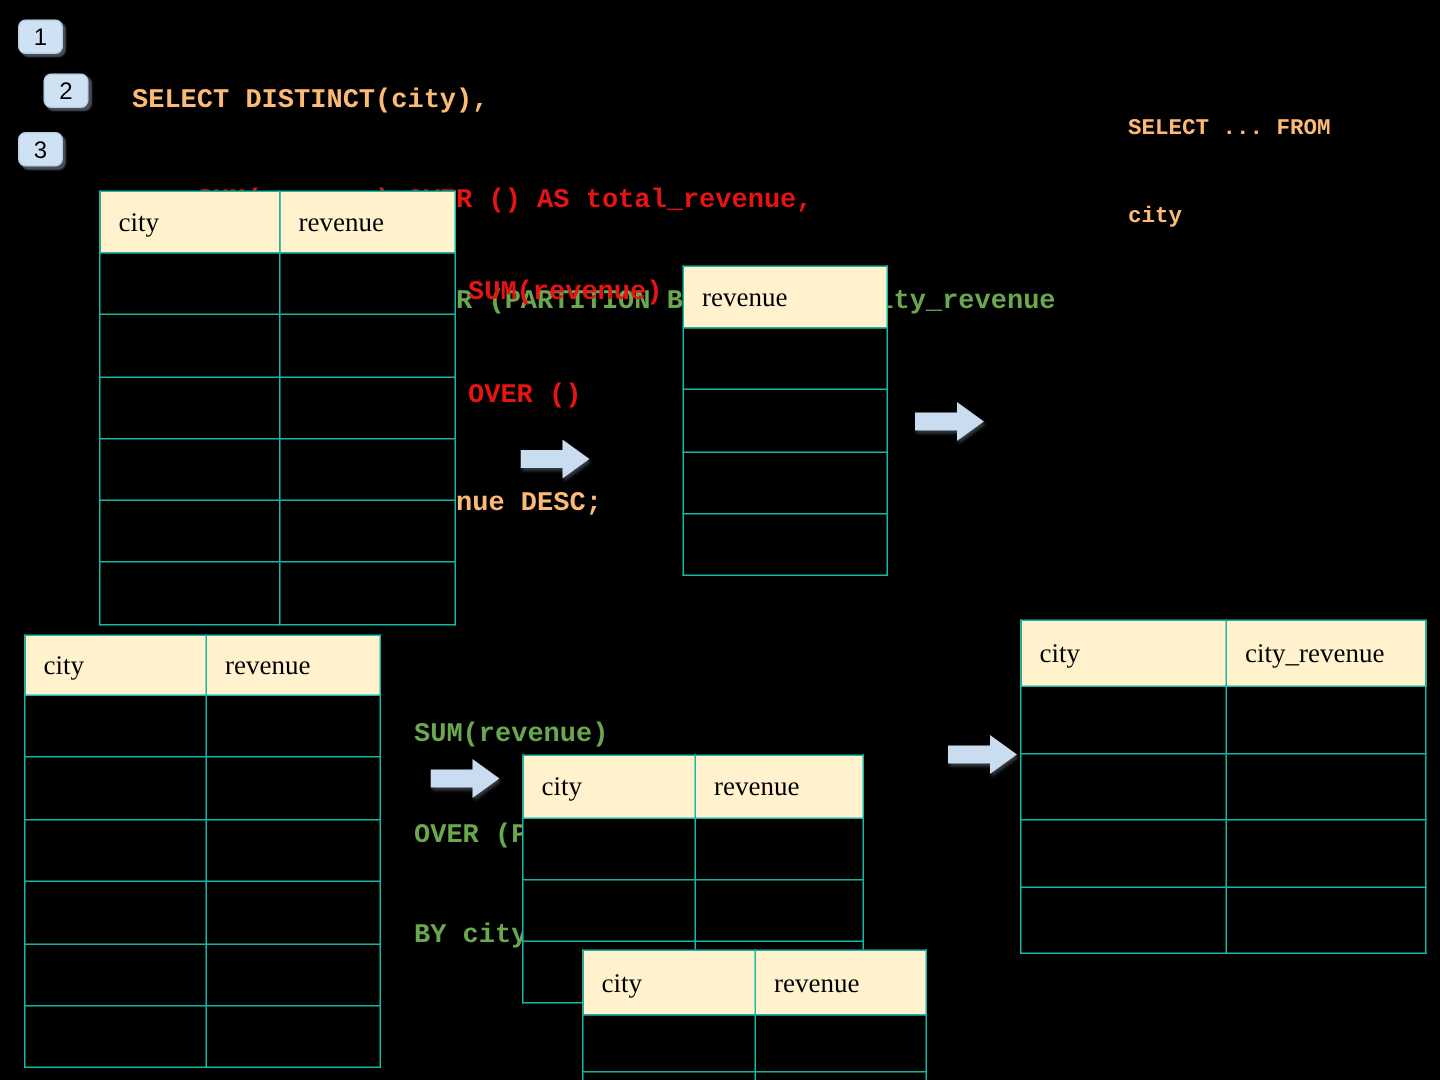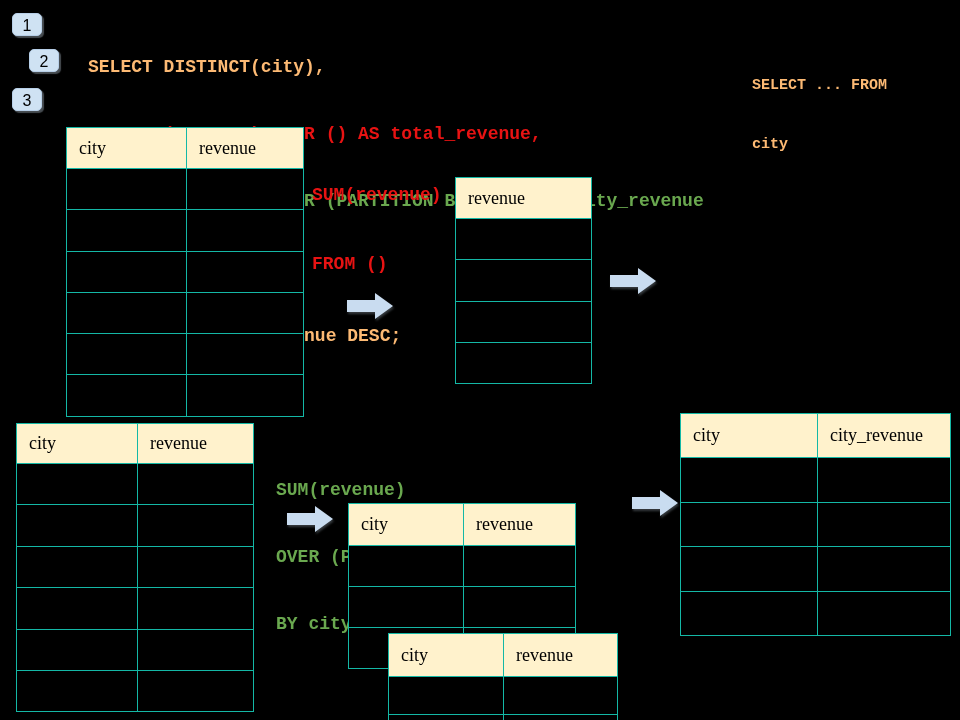--- a/index.html
+++ b/index.html
@@ -124,21 +124,21 @@
     <div class="c-purple">  ORDER by city_revenue DESC;</div>
   </div>
 
   <div class="side-snippet mono c-purple">
     <div>SELECT ... FROM</div>
     <div>city</div>
   </div>
 
   <div class="label-total mono c-red">
     <div>SUM(revenue)</div>
-    <div>FROM ()</div>
+    <div>OVER ()</div>
   </div>
 
   <div class="label-partition mono c-green">
     <div>SUM(revenue)</div>
     <div>OVER (PARTITION</div>
     <div>BY city)</div>
   </div>
 
   <table class="dtable" id="t-source-top">
     <colgroup>

